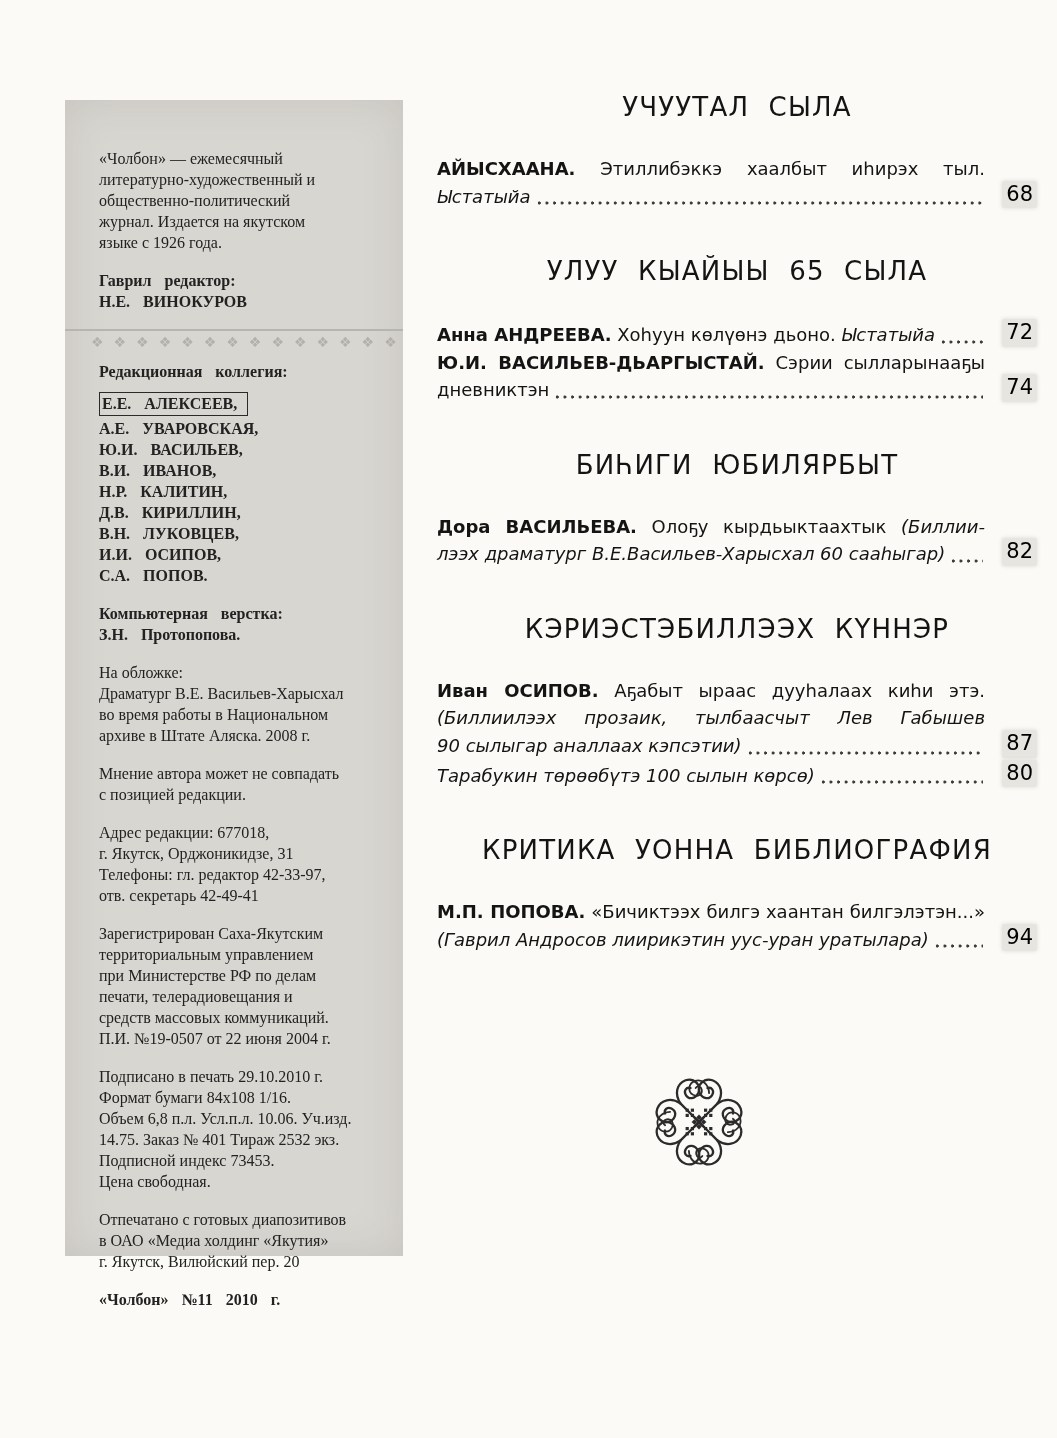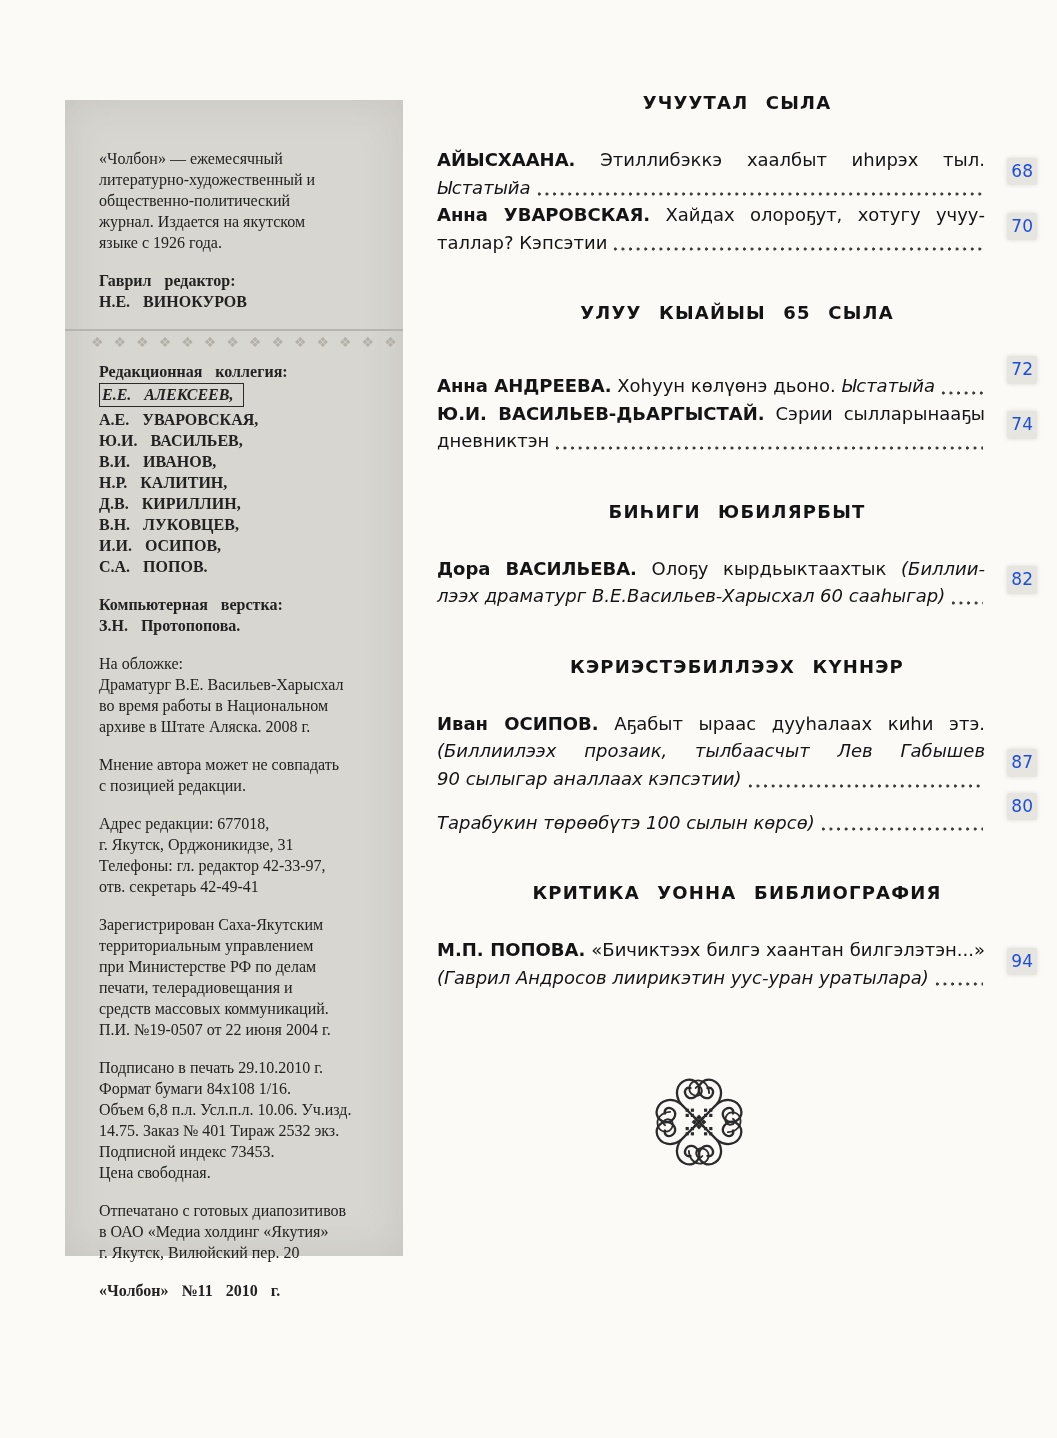--- a/index.html
+++ b/index.html
@@ -13,53 +13,53 @@
   #sidebar{
     position:absolute;left:65px;top:100px;width:338px;height:1156px;
     background:#d8d6d1;box-sizing:border-box;
     padding:48px 20px 0 34px;
     box-shadow:inset 0 0 40px rgba(120,118,112,.18);
   }
   .sb-block{margin:0 0 17px 0;font-size:16px;line-height:21px;color:#222;}
   .sb-block.bold{font-weight:bold;}
   .sb-block.ws .sb-line{word-spacing:9px;}
   .sb-line{white-space:nowrap;}
-  .sb-line.boxed{margin:1px 0 2px 0;font-style:italic;}
+  .sb-line.boxed{margin:10px 0 2px 0;}
   .sb-line.boxed>span{display:inline-block;border:1.6px solid #2a2a2a;padding:0 10px 1px 2px;}
   .sb-rule{height:0;border-top:2.5px solid #b7b5b0;margin:16px -20px 3px -34px;}
   .sb-orna{
     color:#aeaba4;font-size:14px;letter-spacing:10px;white-space:nowrap;
     overflow:hidden;margin:0 -16px 10px -8px;opacity:.85;
   }
   
   #toc{
     position:absolute;left:437px;top:0;width:600px;
     font-family:"DejaVu Sans","Liberation Sans",sans-serif;color:#141414;
   }
   .toc-title{
-    text-align:center;font-size:18px;font-weight:bold;
+    text-align:center;font-size:26px;font-weight:normal;
     letter-spacing:1.2px;word-spacing:10px;margin:46px 0 33px 0;
   }
   .toc-section:first-child .toc-title{margin-top:92px;}
   .entry{display:flex;font-size:18px;line-height:27.5px;align-items:flex-end;}
   .entry-lines{flex:1;min-width:0;}
   .line.just{text-align:justify;text-align-last:justify;overflow:hidden;max-height:28px;}
   .line.last{display:flex;align-items:baseline;}
   .frags{white-space:pre;}
   .sg-b{font-weight:bold;}
   .sg-i{font-style:italic;}
   .leader{
     flex:1;min-width:24px;align-self:flex-end;height:6px;margin:0 2px 4px 6px;
     background-image:radial-gradient(circle at 2.2px 3px,#3c3c3c 1.35px,rgba(0,0,0,0) 1.8px);
     background-size:7.6px 6px;background-repeat:repeat-x;background-position:left bottom;
   }
   .entry-page{width:52px;display:flex;align-items:flex-end;justify-content:flex-end;}
   .pagenum{
-    background:#e7e5e0;border-radius:2px;padding:0 4px;margin-bottom:16px;
-    font-size:17px;color:#1d4ed8;box-shadow:0 0 4px #dddbd5;
+    background:#e7e5e0;border-radius:2px;padding:0 4px;margin-bottom:2px;
+    font-size:21px;color:#000000;box-shadow:0 0 4px #dddbd5;
   }
   
   #ornament{position:absolute;left:646px;top:1066px;width:106px;height:112px;}
 </style>
 </head>
 <body>
 
 <aside id="sidebar">
   <div id="sidebar-blocks">
       <div class="sb-block">
@@ -141,32 +141,20 @@
         <div class="entry">
           <div class="entry-lines">
             <div class="line just"><span class="sg-b ">АЙЫСХААНА.</span><span class=""> Этиллибэккэ хаалбыт иһирэх тыл.</span></div>
             <div class="line last">
               <span class="frags"><span class="sg-i">Ыстатыйа</span></span>
               <span class="leader"></span>
             </div>
           </div>
           <div class="entry-page">
             <span class="pagenum">68</span>
-          </div>
-        </div>
-        <div class="entry">
-          <div class="entry-lines">
-            <div class="line just"><span class="sg-b ">Анна УВАРОВСКАЯ.</span><span class=""> Хайдах олороҕут, хотугу учуу-</span></div>
-            <div class="line last">
-              <span class="frags"><span class="">таллар? Кэпсэтии</span></span>
-              <span class="leader"></span>
-            </div>
-          </div>
-          <div class="entry-page">
-            <span class="pagenum">70</span>
           </div>
         </div>
       </div>
       <div class="toc-section">
         <div class="toc-title">УЛУУ КЫАЙЫЫ 65 СЫЛА</div>
         <div class="entry">
           <div class="entry-lines">
             <div class="line last">
               <span class="frags"><span class="sg-b ">Анна АНДРЕЕВА.</span><span class=""> Хоһуун көлүөнэ дьоно. </span><span class="sg-i">Ыстатыйа</span></span>
               <span class="leader"></span>

